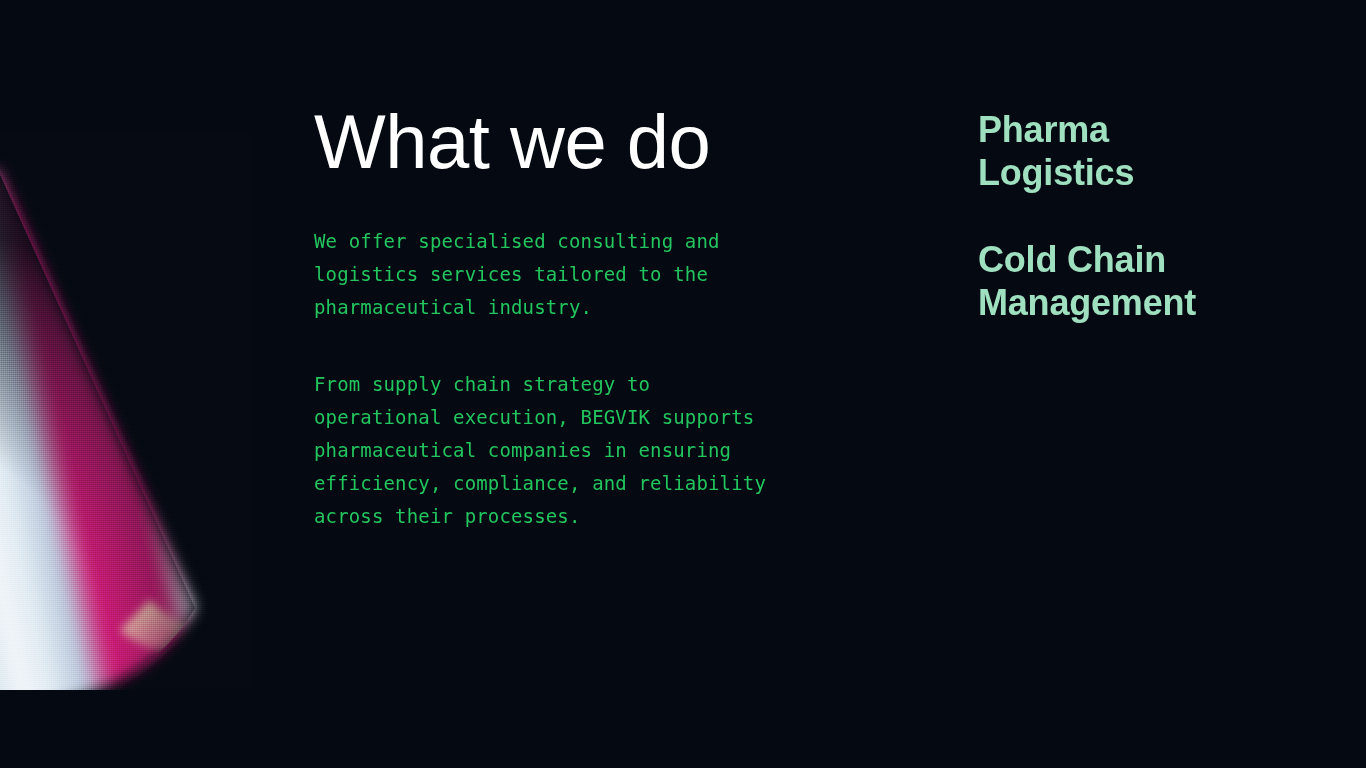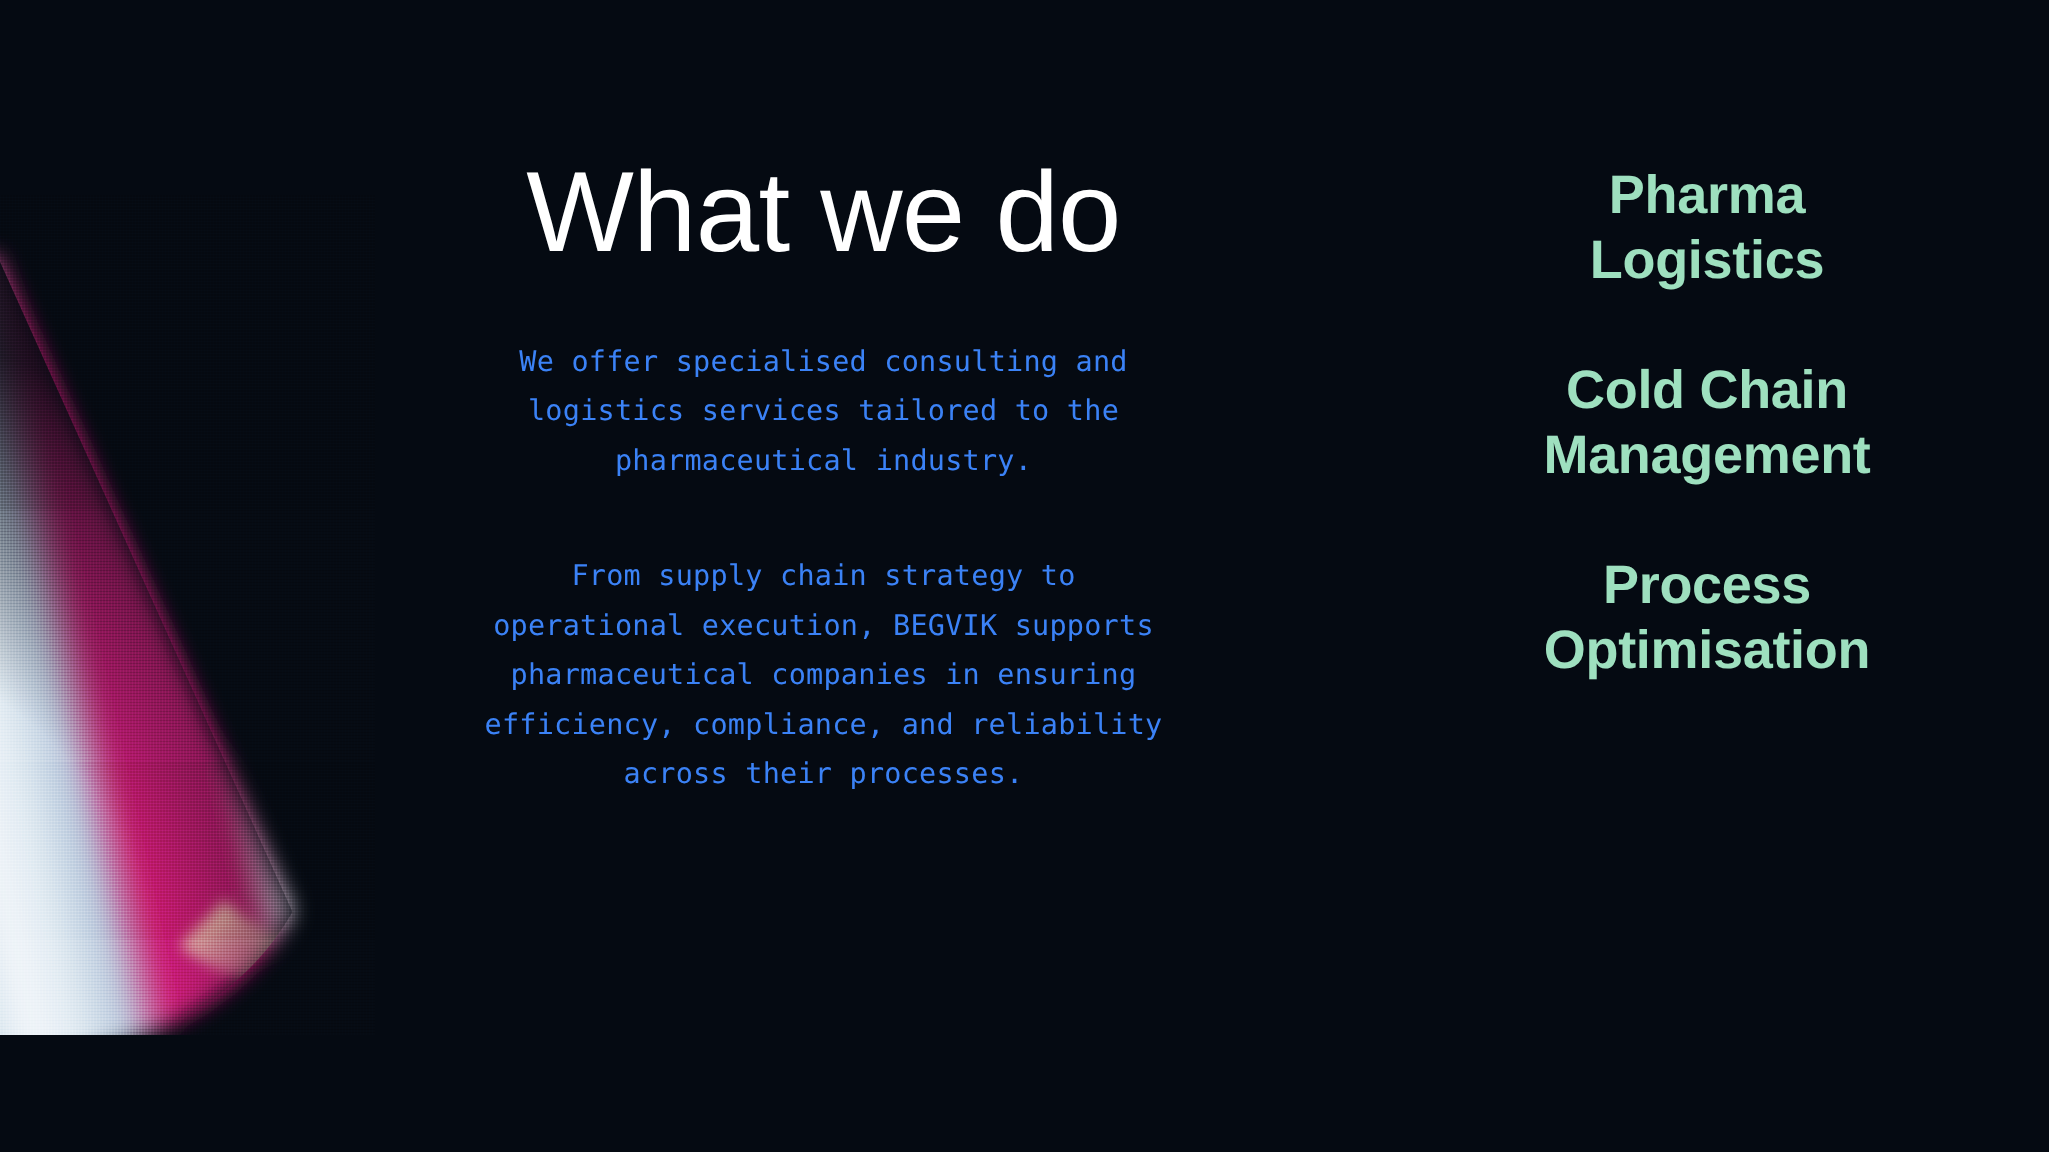--- a/index.html
+++ b/index.html
@@ -13,21 +13,20 @@
     background: #050a12;
     font-family: "Liberation Sans", sans-serif;
   }
 
   #slide {
     position: relative;
     width: 1366px;
     height: 768px;
     background: #050a12;
     overflow: hidden;
-    text-align: center;
   }
 
   
   .artwork {
     position: absolute;
     left: -150px;
     top: 130px;
     width: 400px;
     height: 560px;
     pointer-events: none;
@@ -65,21 +64,21 @@
     font-weight: 300;
     line-height: 1.0;
     letter-spacing: -0.5px;
     white-space: nowrap;
   }
   .body-block {
     margin-top: 45px;
   }
   .body-para {
     margin: 0;
-    color: #3b82f6;
+    color: #22c55e;
     font-size: 21.5px;
     font-weight: 400;
     line-height: 33px;
     letter-spacing: 0.15px;
     font-family: "DejaVu Sans Mono", "Liberation Mono", monospace;
     font-size: 19px;
   }
   .body-para + .body-para {
     margin-top: 44px;
   }
@@ -182,17 +181,15 @@
       <p class="body-para">We offer specialised consulting and logistics services tailored to the pharmaceutical industry.</p>
       <p class="body-para">From supply chain strategy to operational execution, BEGVIK supports pharmaceutical companies in ensuring efficiency, compliance, and reliability across their processes.</p>
     </div>
   </div>
 
   <div class="services-col">
     <div class="service-item">Pharma
 Logistics</div>
     <div class="service-item">Cold Chain
 Management</div>
-    <div class="service-item">Process
-Optimisation</div>
   </div>
 
 </div>
 
 </body></html>

